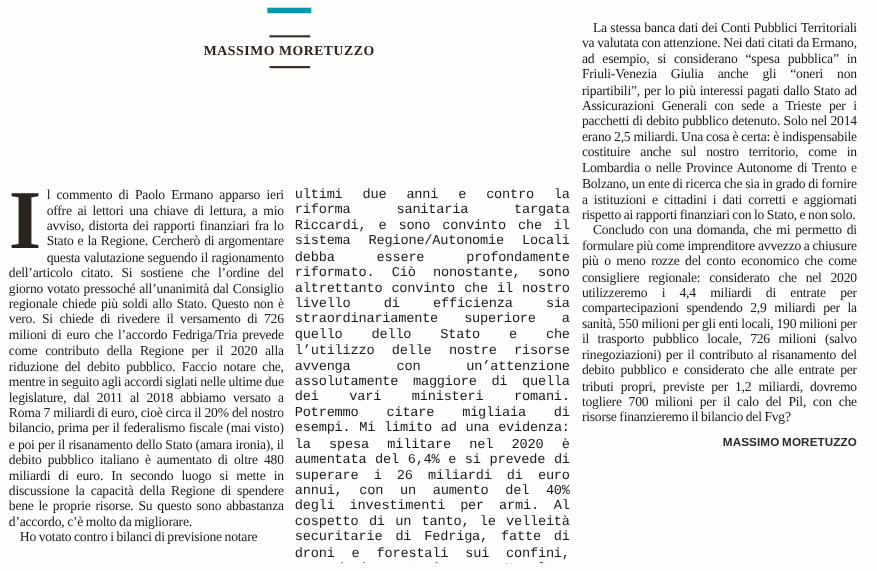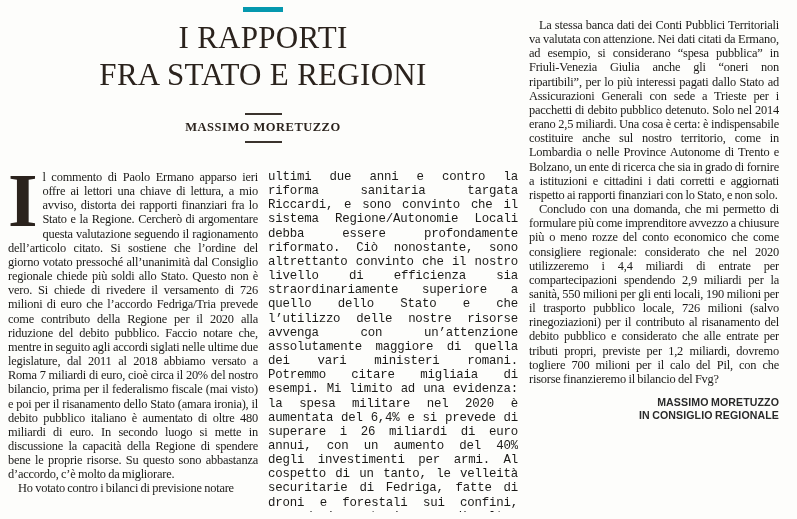--- a/index.html
+++ b/index.html
@@ -56,24 +56,20 @@
     letter-spacing:0.1px; color:#2a2a2a;
   }
 </style>
 </head>
 <body>
 
 <div class="page">
 
   <div class="header">
     <div class="kicker-rule"></div>
-    <h1 class="title">
-      <div>I RAPPORTI</div>
-      <div>FRA STATO E REGIONI</div>
-    </h1>
     <div class="byline-block">
       <div class="byline-rule"></div>
       <div class="byline">MASSIMO MORETUZZO</div>
       <div class="byline-rule"></div>
     </div>
   </div>
 
   <div class="col col-1">
     <p>
       <span class="drop-cap">I</span><span>l commento di Paolo Ermano apparso ieri offre ai lettori una chiave di lettura, a mio avviso, distorta dei rapporti finanziari fra lo Stato e la Regione. Cercherò di argomentare questa valutazione seguendo il ragionamento dell’articolo citato. Si sostiene che l’ordine del giorno votato pressoché all’unanimità dal Consiglio regionale chiede più soldi allo Stato. Questo non è vero. Si chiede di rivedere il versamento di 726 milioni di euro che l’accordo Fedriga/Tria prevede come contributo della Regione per il 2020 alla riduzione del debito pubblico. Faccio notare che, mentre in seguito agli accordi siglati nelle ultime due legislature, dal 2011 al 2018 abbiamo versato a Roma 7 miliardi di euro, cioè circa il 20% del nostro bilancio, prima per il federalismo fiscale (mai visto) e poi per il risanamento dello Stato (amara ironia), il debito pubblico italiano è aumentato di oltre 480 miliardi di euro. In secondo luogo si mette in discussione la capacità della Regione di spendere bene le proprie risorse. Su questo sono abbastanza d’accordo, c’è molto da migliorare.</span>
@@ -83,17 +79,16 @@
 
   <div class="col col-2">
     <p>ultimi due anni e contro la riforma sanitaria targata Riccardi, e sono convinto che il sistema Regione/Autonomie Locali debba essere profondamente riformato. Ciò nonostante, sono altrettanto convinto che il nostro livello di efficienza sia straordinariamente superiore a quello dello Stato e che l’utilizzo delle nostre risorse avvenga con un’attenzione assolutamente maggiore di quella dei vari ministeri romani. Potremmo citare migliaia di esempi. Mi limito ad una evidenza: la spesa militare nel 2020 è aumentata del 6,4% e si prevede di superare i 26 miliardi di euro annui, con un aumento del 40% degli investimenti per armi. Al cospetto di un tanto, le velleità securitarie di Fedriga, fatte di droni e forestali sui confini, sono decisamente innocue. Un altro elemento che viene inserito nel ragionamento di Ermano è la presunta posizione di vantaggio del Friuli-Venezia Giulia rispetto al residuo fiscale. Si sostiene cioè che prendiamo dallo Stato più di quanto versiamo. Anche su questo c’è molto di cui discutere e, come sempre, dipende da quali dati vogliamo guardare. Secondo i dati pubblicati il 20 aprile scorso da Eupolis</p>
   </div>
 
   <div class="col col-3">
     <p class="indent">La stessa banca dati dei Conti Pubblici Territoriali va valutata con attenzione. Nei dati citati da Ermano, ad esempio, si considerano “spesa pubblica” in Friuli-Venezia Giulia anche gli “oneri non ripartibili”, per lo più interessi pagati dallo Stato ad Assicurazioni Generali con sede a Trieste per i pacchetti di debito pubblico detenuto. Solo nel 2014 erano 2,5 miliardi. Una cosa è certa: è indispensabile costituire anche sul nostro territorio, come in Lombardia o nelle Province Autonome di Trento e Bolzano, un ente di ricerca che sia in grado di fornire a istituzioni e cittadini i dati corretti e aggiornati rispetto ai rapporti finanziari con lo Stato, e non solo.</p>
     <p class="indent">Concludo con una domanda, che mi permetto di formulare più come imprenditore avvezzo a chiusure più o meno rozze del conto economico che come consigliere regionale: considerato che nel 2020 utilizzeremo i 4,4 miliardi di entrate per compartecipazioni spendendo 2,9 miliardi per la sanità, 550 milioni per gli enti locali, 190 milioni per il trasporto pubblico locale, 726 milioni (salvo rinegoziazioni) per il contributo al risanamento del debito pubblico e considerato che alle entrate per tributi propri, previste per 1,2 miliardi, dovremo togliere 700 milioni per il calo del Pil, con che risorse finanzieremo il bilancio del Fvg?</p>
     <div class="signature">
       <div>MASSIMO MORETUZZO</div>
-      <div>IN CONSIGLIO REGIONALE</div>
     </div>
   </div>
 
 </div>
 
 </body></html>

